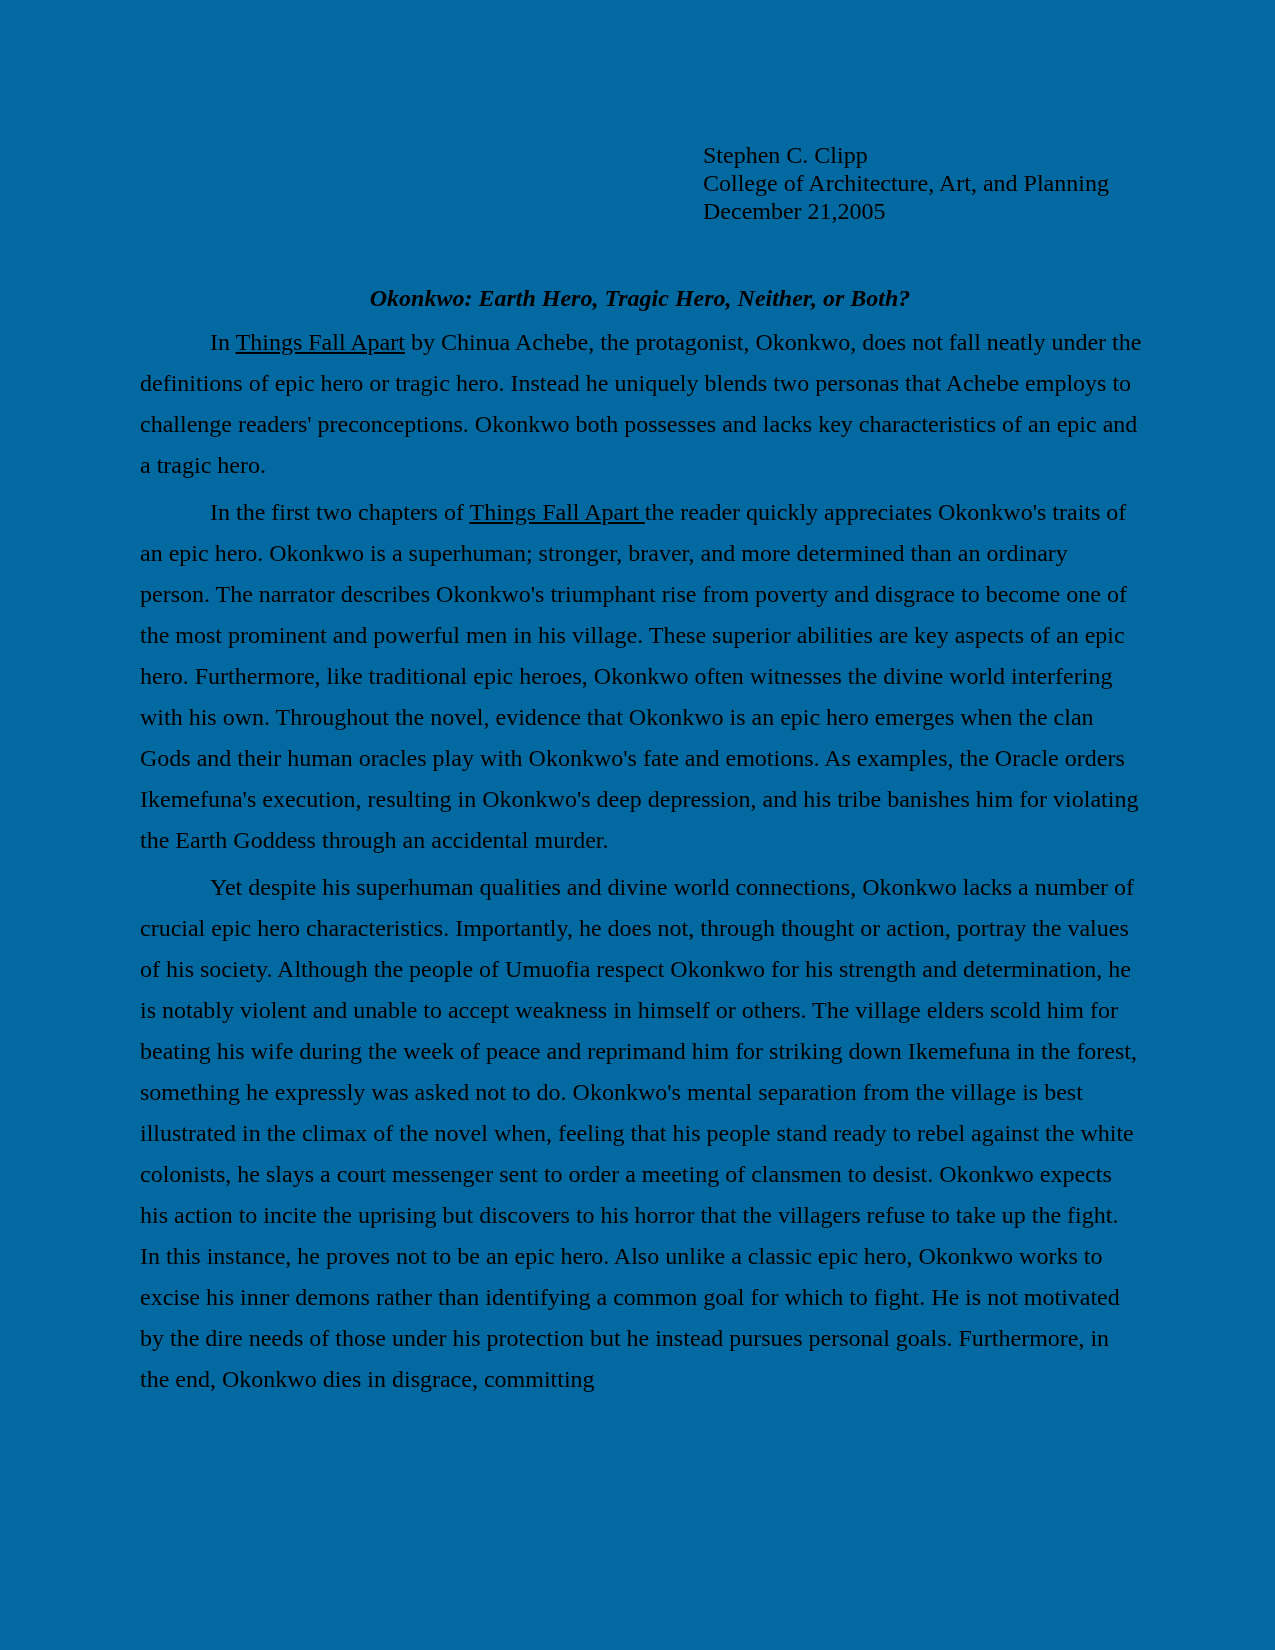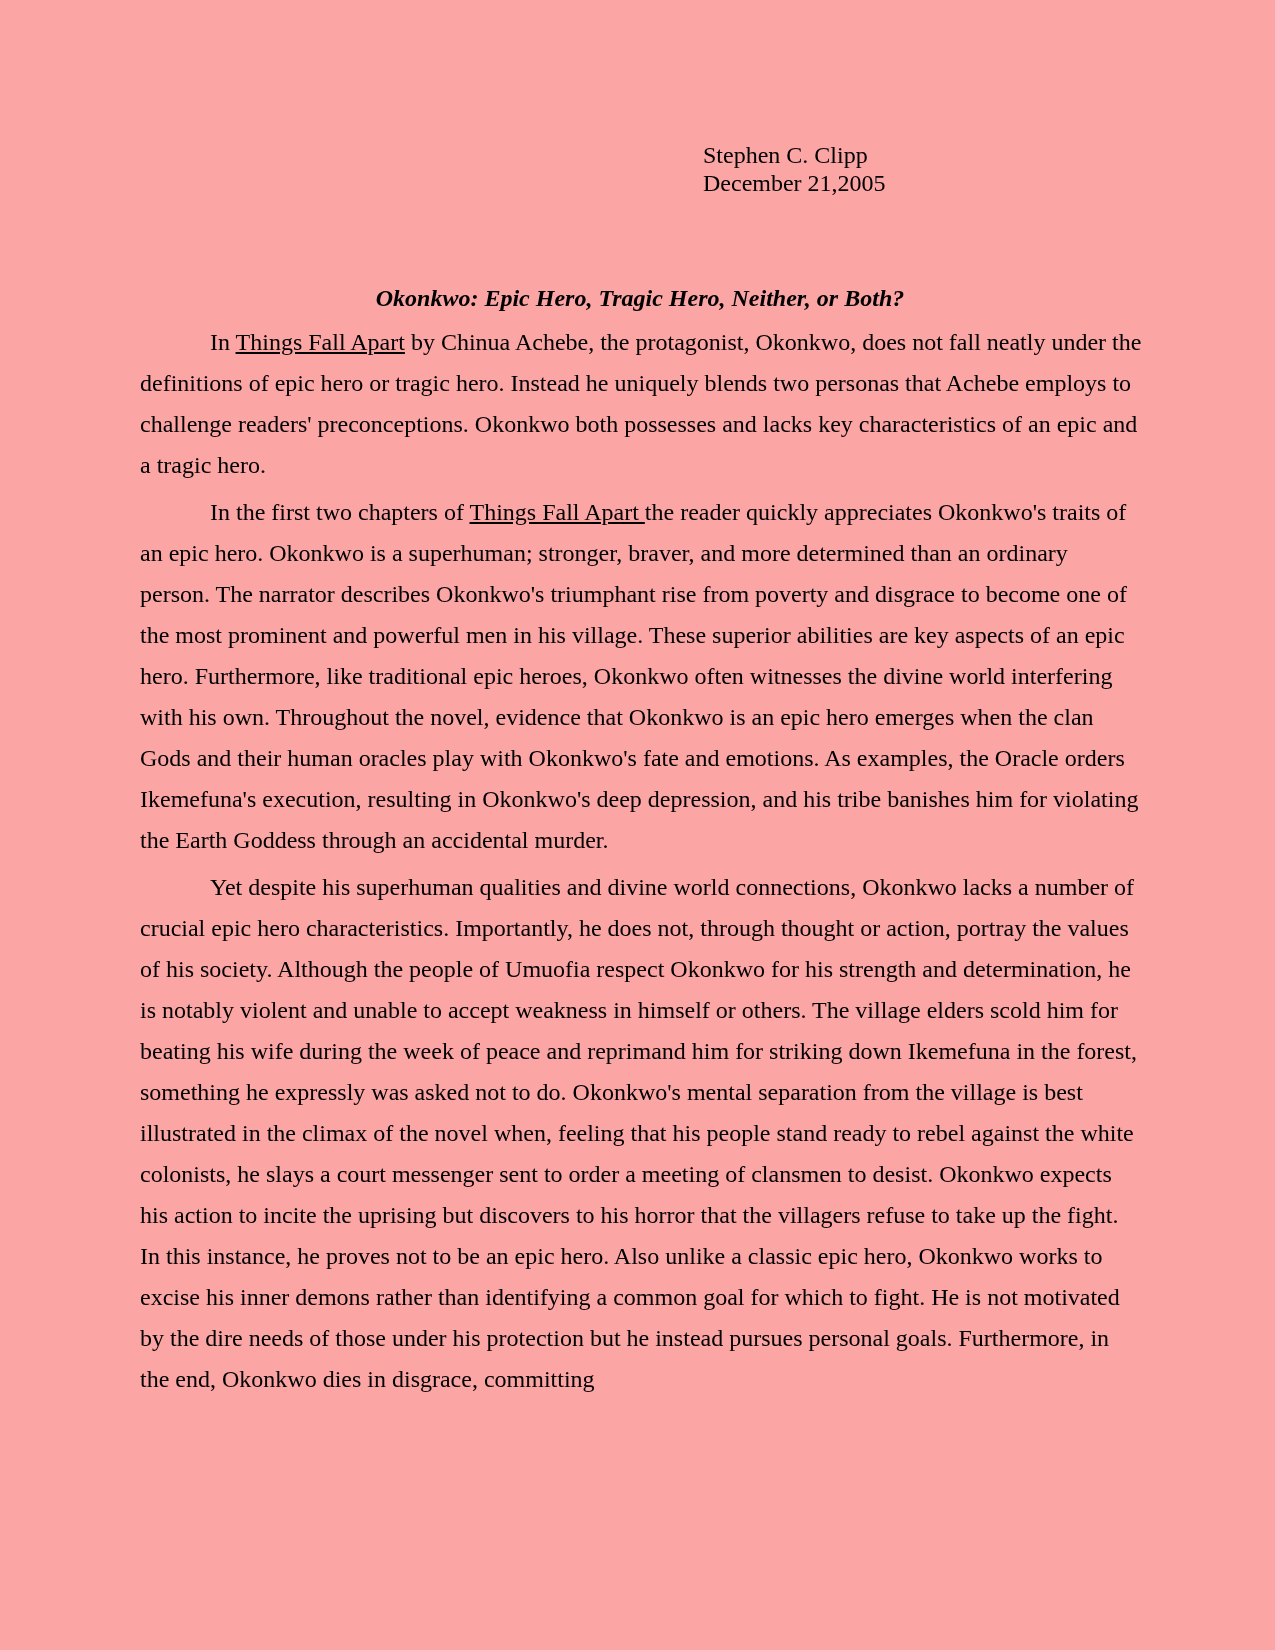--- a/index.html
+++ b/index.html
@@ -4,21 +4,21 @@
 <style>
   html, body {
     margin: 0;
     padding: 0;
     background: #ffffff;
   }
   .page {
     position: relative;
     width: 1275px;
     height: 1650px;
-    background: #fca5a5;
+    background: #0369a1;
     color: #000000;
     font-family: "Liberation Serif", "DejaVu Serif", serif;
     overflow: hidden;
   }
   .header-block {
     position: absolute;
     top: 141px;
     left: 703px;
     font-size: 24px;
     line-height: 28px;
@@ -54,24 +54,25 @@
     text-align: center;
   }
 </style>
 </head>
 <body>
 
 <div class="page">
 
   <div class="header-block">
     <div>Stephen C. Clipp</div>
+    <div>College of Architecture, Art, and Planning</div>
     <div>December 21,2005</div>
   </div>
 
-  <h1 class="essay-title">Okonkwo: Epic Hero, Tragic Hero, Neither, or Both?</h1>
+  <h1 class="essay-title">Okonkwo: Earth Hero, Tragic Hero, Neither, or Both?</h1>
 
   <div class="essay">
     <p><span>In </span><span class="u">Things Fall Apart</span><span> by Chinua Achebe, the protagonist, Okonkwo, does not fall neatly under the definitions of epic hero or tragic hero. Instead he uniquely blends two personas that Achebe employs to challenge readers' preconceptions. Okonkwo both possesses and lacks key characteristics of an epic and a tragic hero.</span></p>
     <p><span>In the first two chapters of </span><span class="u">Things Fall Apart </span><span>the reader quickly appreciates Okonkwo's traits of an epic hero. Okonkwo is a superhuman; stronger, braver, and more determined than an ordinary person. The narrator describes Okonkwo's triumphant rise from poverty and disgrace to become one of the most prominent and powerful men in his village. These superior abilities are key aspects of an epic hero. Furthermore, like traditional epic heroes, Okonkwo often witnesses the divine world interfering with his own. Throughout the novel, evidence that Okonkwo is an epic hero emerges when the clan Gods and their human oracles play with Okonkwo's fate and emotions. As examples, the Oracle orders Ikemefuna's execution, resulting in Okonkwo's deep depression, and his tribe banishes him for violating the Earth Goddess through an accidental murder.</span></p>
     <p><span>Yet despite his superhuman qualities and divine world connections, Okonkwo lacks a number of crucial epic hero characteristics. Importantly, he does not, through thought or action, portray the values of his society. Although the people of Umuofia respect Okonkwo for his strength and determination, he is notably violent and unable to accept weakness in himself or others. The village elders scold him for beating his wife during the week of peace and reprimand him for striking down Ikemefuna in the forest, something he expressly was asked not to do. Okonkwo's mental separation from the village is best illustrated in the climax of the novel when, feeling that his people stand ready to rebel against the white colonists, he slays a court messenger sent to order a meeting of clansmen to desist. Okonkwo expects his action to incite the uprising but discovers to his horror that the villagers refuse to take up the fight. In this instance, he proves not to be an epic hero. Also unlike a classic epic hero, Okonkwo works to excise his inner demons rather than identifying a common goal for which to fight. He is not motivated by the dire needs of those under his protection but he instead pursues personal goals. Furthermore, in the end, Okonkwo dies in disgrace, committing</span></p>
   </div>
 
 </div>
 
 </body></html>

